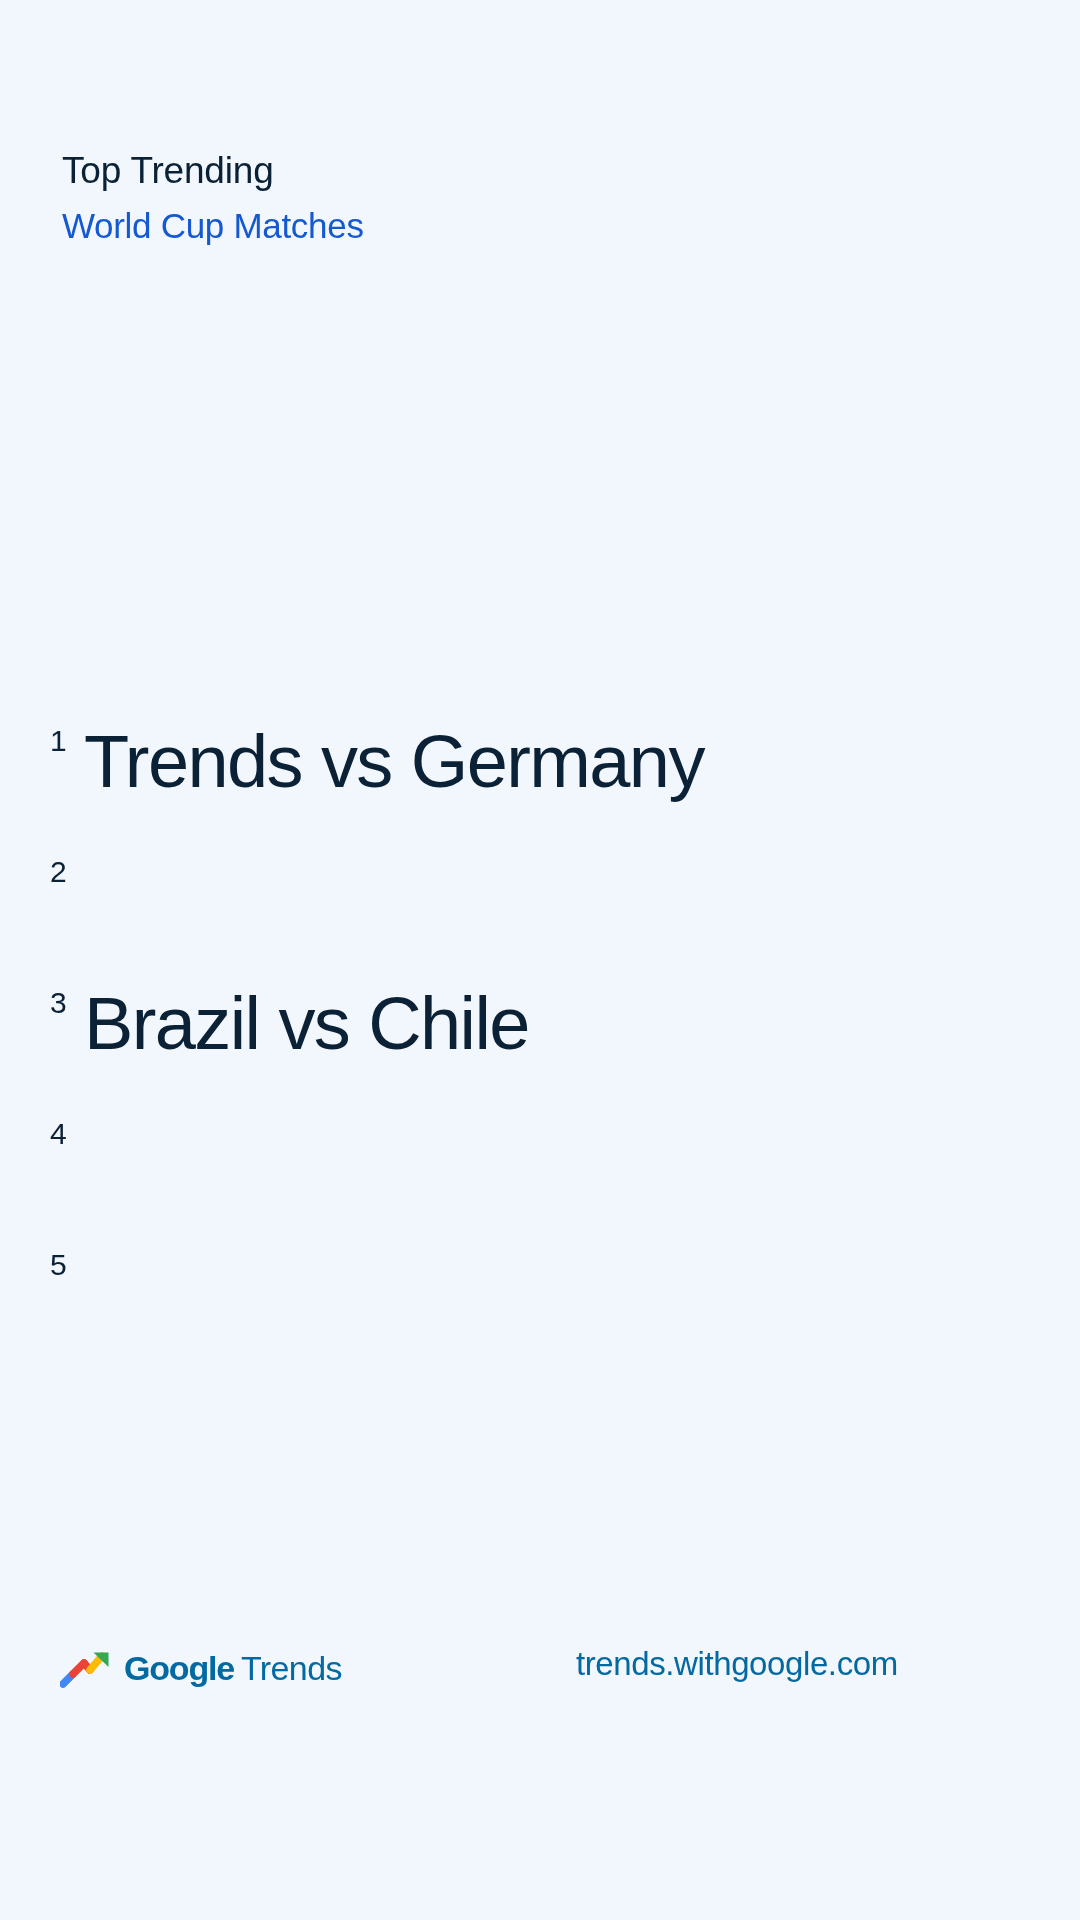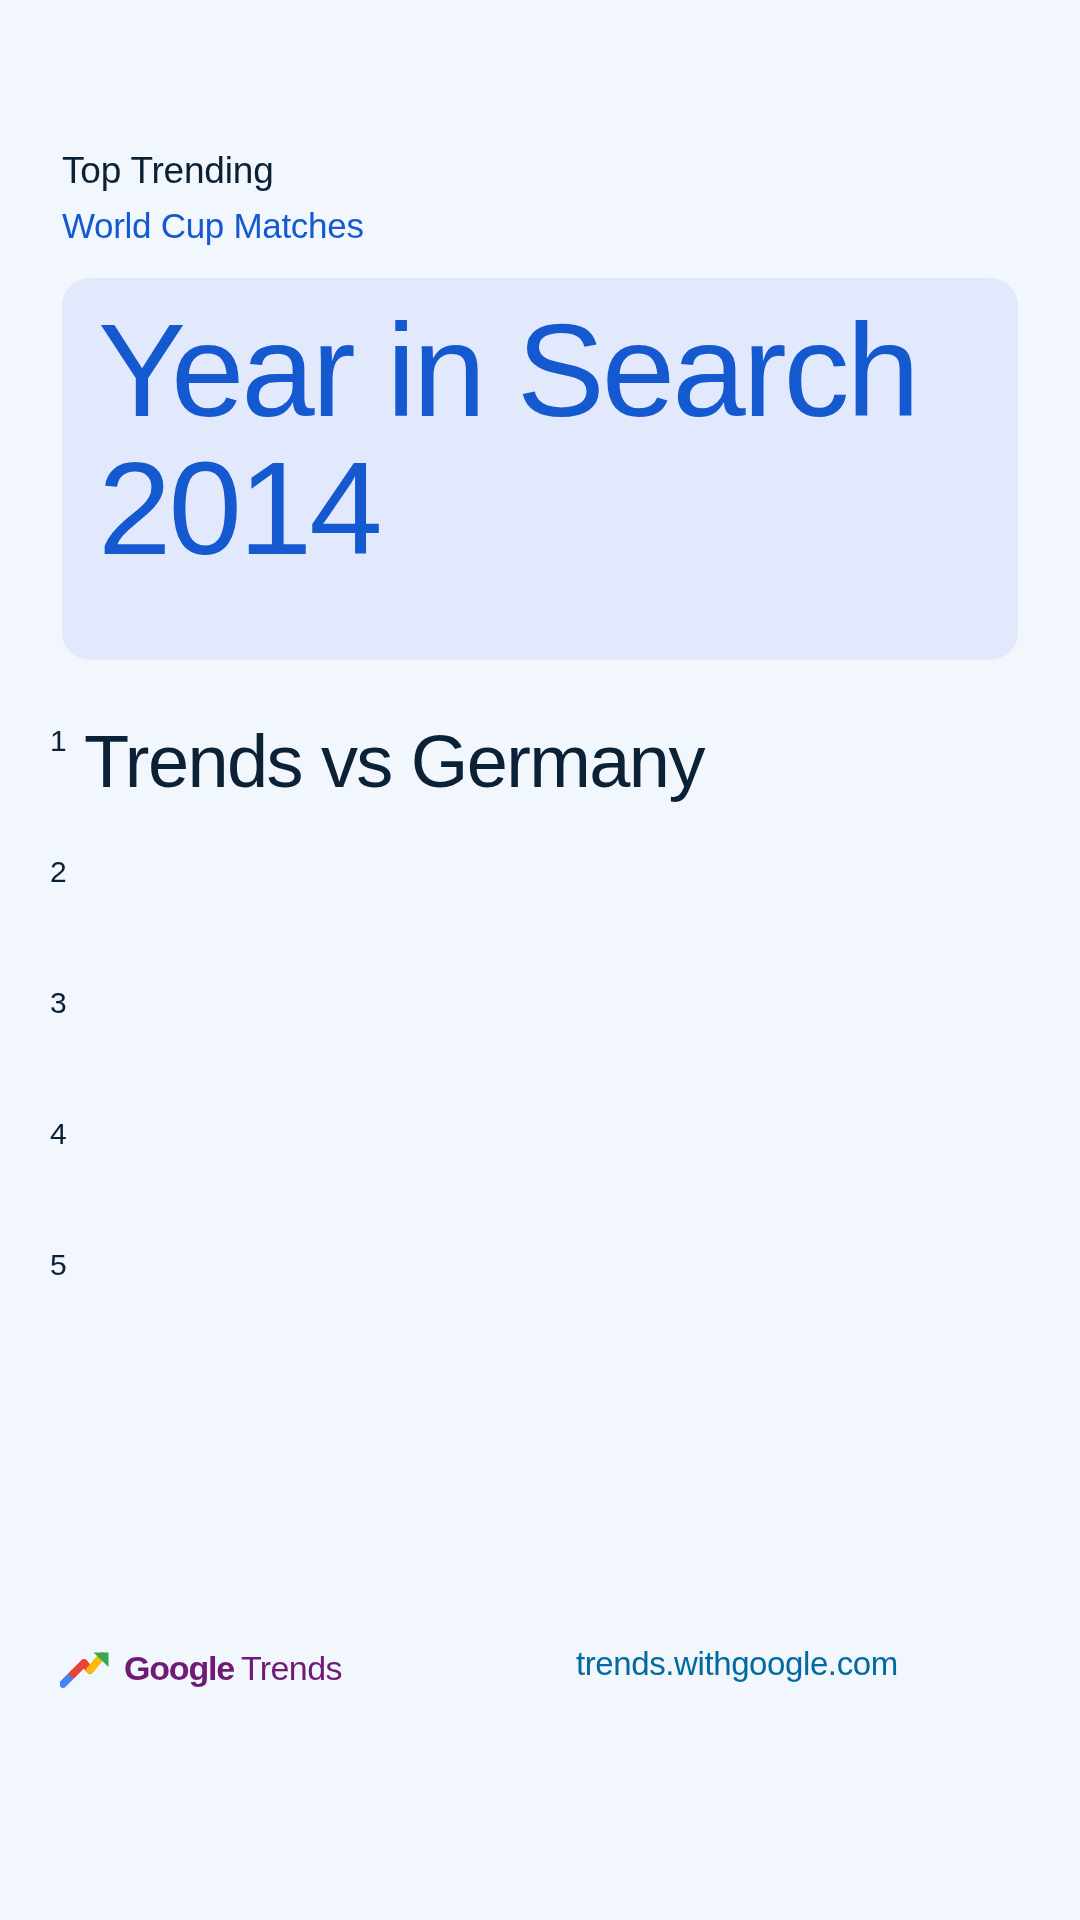--- a/index.html
+++ b/index.html
@@ -136,21 +136,21 @@
   .brand-icon {
     display: block;
     width: 52px;
     height: 40px;
     margin-right: 12px;
   }
   .brand-text {
     font-size: 34px;
     line-height: 40px;
     letter-spacing: -0.6px;
-    color: #701a75;
+    color: #0369a1;
     white-space: nowrap;
   }
   .brand-google {
     font-weight: 700;
     letter-spacing: -1.2px;
   }
   .brand-trends {
     font-weight: 400;
     margin-left: 7px;
   }
@@ -168,37 +168,32 @@
 </head>
 <body>
 
 <div class="page">
 
   <div class="kicker">
     <span class="kicker-line1">Top Trending</span>
     <span class="kicker-line2">World Cup Matches</span>
   </div>
 
-  <div class="hero-card">
-    <h1 class="hero-title">
-      <span class="ht-line">Year in Search</span>
-      <span class="ht-line">2014</span>
-    </h1>
-  </div>
 
   <ol class="rank-list">
     <li class="rank-item">
       <span class="rank-num">1</span>
       <span class="rank-label">Trends vs Germany</span>
     </li>
     <li class="rank-item">
       <span class="rank-num">2</span>
     </li>
     <li class="rank-item">
       <span class="rank-num">3</span>
+      <span class="rank-label">Brazil vs Chile</span>
     </li>
     <li class="rank-item">
       <span class="rank-num">4</span>
     </li>
     <li class="rank-item">
       <span class="rank-num">5</span>
     </li>
   </ol>
 
   <div class="footer">

